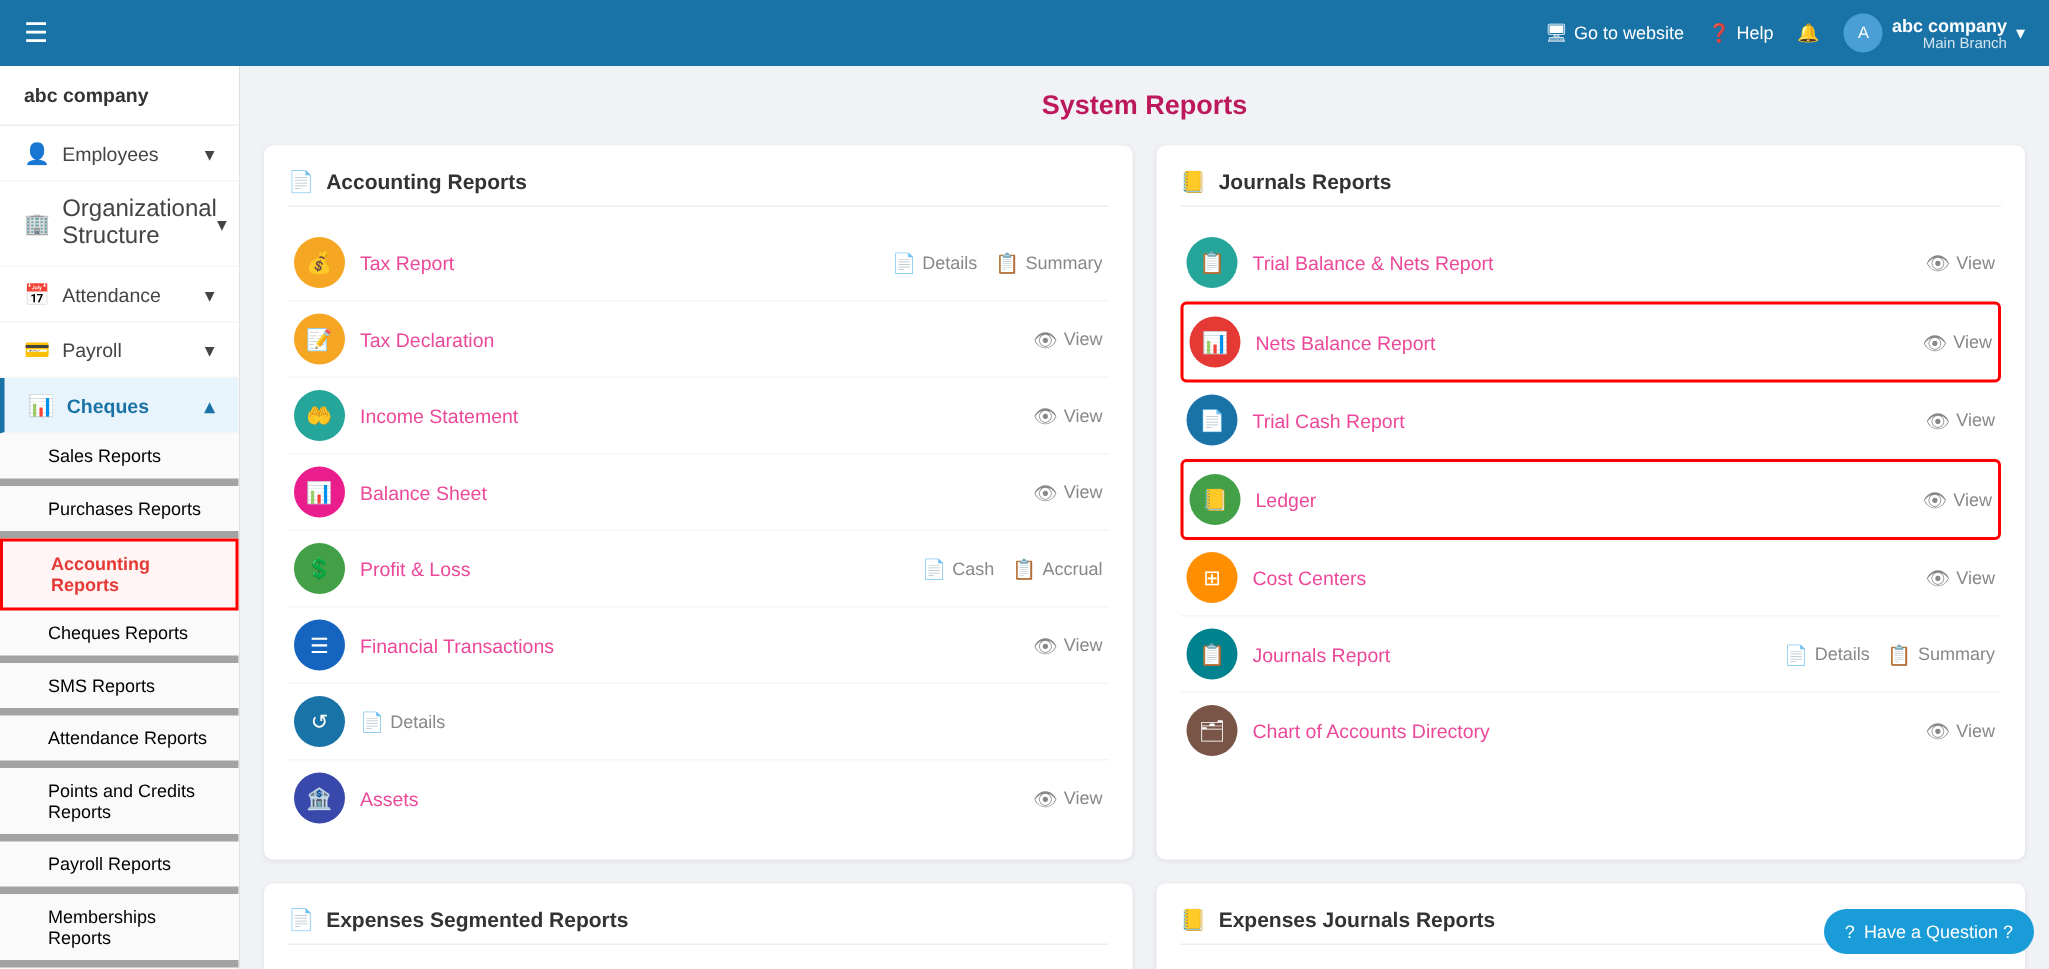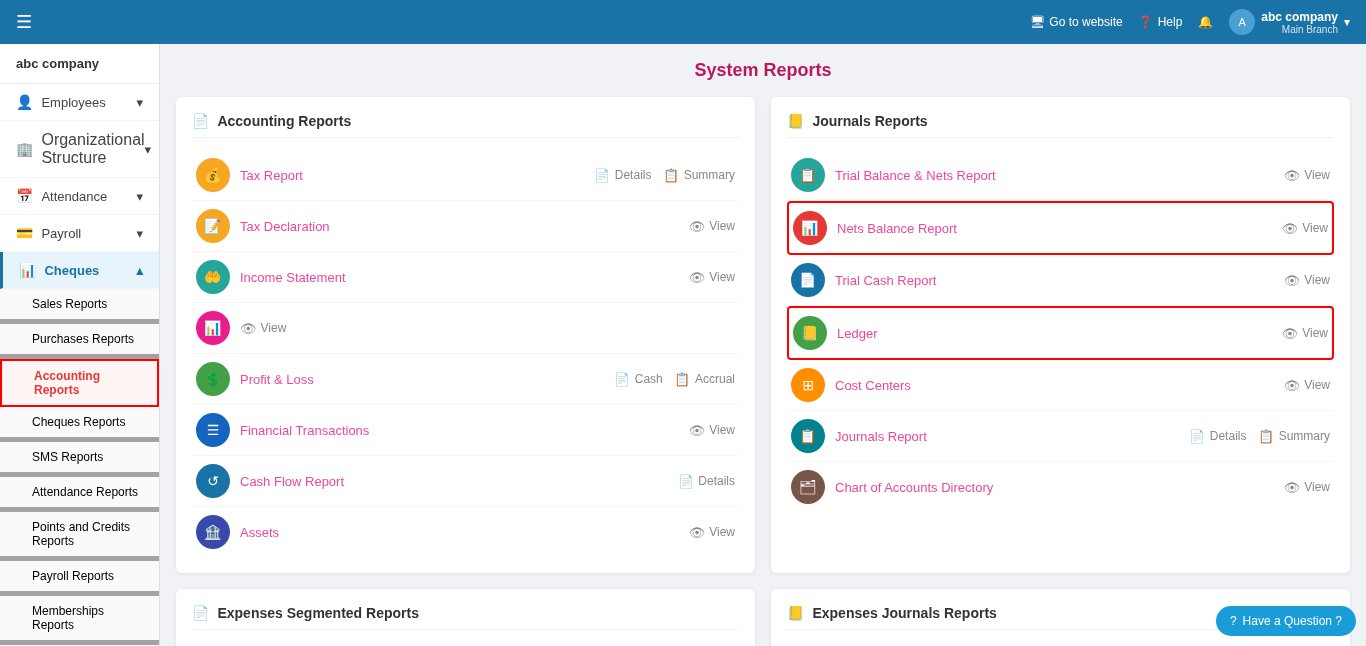--- a/index.html
+++ b/index.html
@@ -289,20 +289,21 @@
           <div class="report-actions">
             <div class="report-action-btn">
                 <span class="action-icon">👁</span>
                 <span>View</span>
               </div>
           </div>
         </div>
 
         <div class="report-item">
           <div class="report-icon-circle ic-pink">📊</div>
+          <span class="report-name">Balance Sheet</span>
           <div class="report-actions">
             <div class="report-action-btn">
                 <span class="action-icon">👁</span>
                 <span>View</span>
               </div>
           </div>
         </div>
 
         <div class="report-item">
           <div class="report-icon-circle ic-green">💲</div>
@@ -325,21 +326,20 @@
           <div class="report-actions">
             <div class="report-action-btn">
                 <span class="action-icon">👁</span>
                 <span>View</span>
               </div>
           </div>
         </div>
 
         <div class="report-item">
           <div class="report-icon-circle ic-darkblue">↺</div>
-          <span class="report-name">Cash Flow Report</span>
           <div class="report-actions">
             <div class="report-action-btn">
                 <span class="action-icon">📄</span>
                 <span>Details</span>
               </div>
           </div>
         </div>
 
         <div class="report-item">
           <div class="report-icon-circle ic-indigo">🏦</div>

